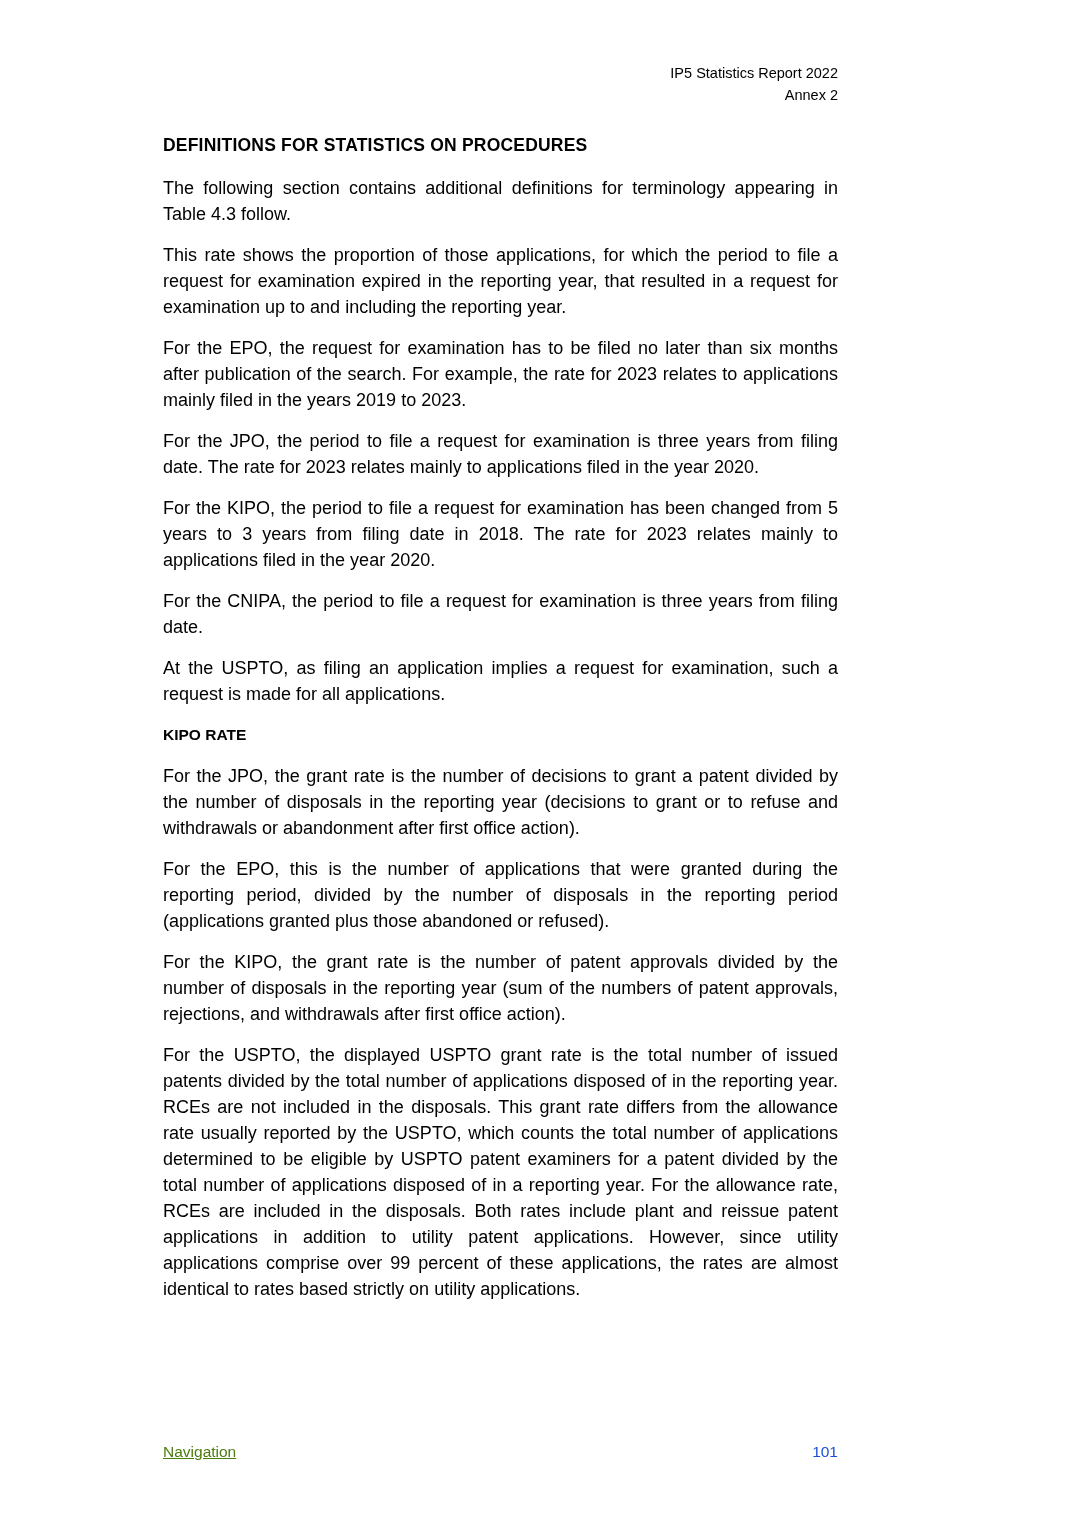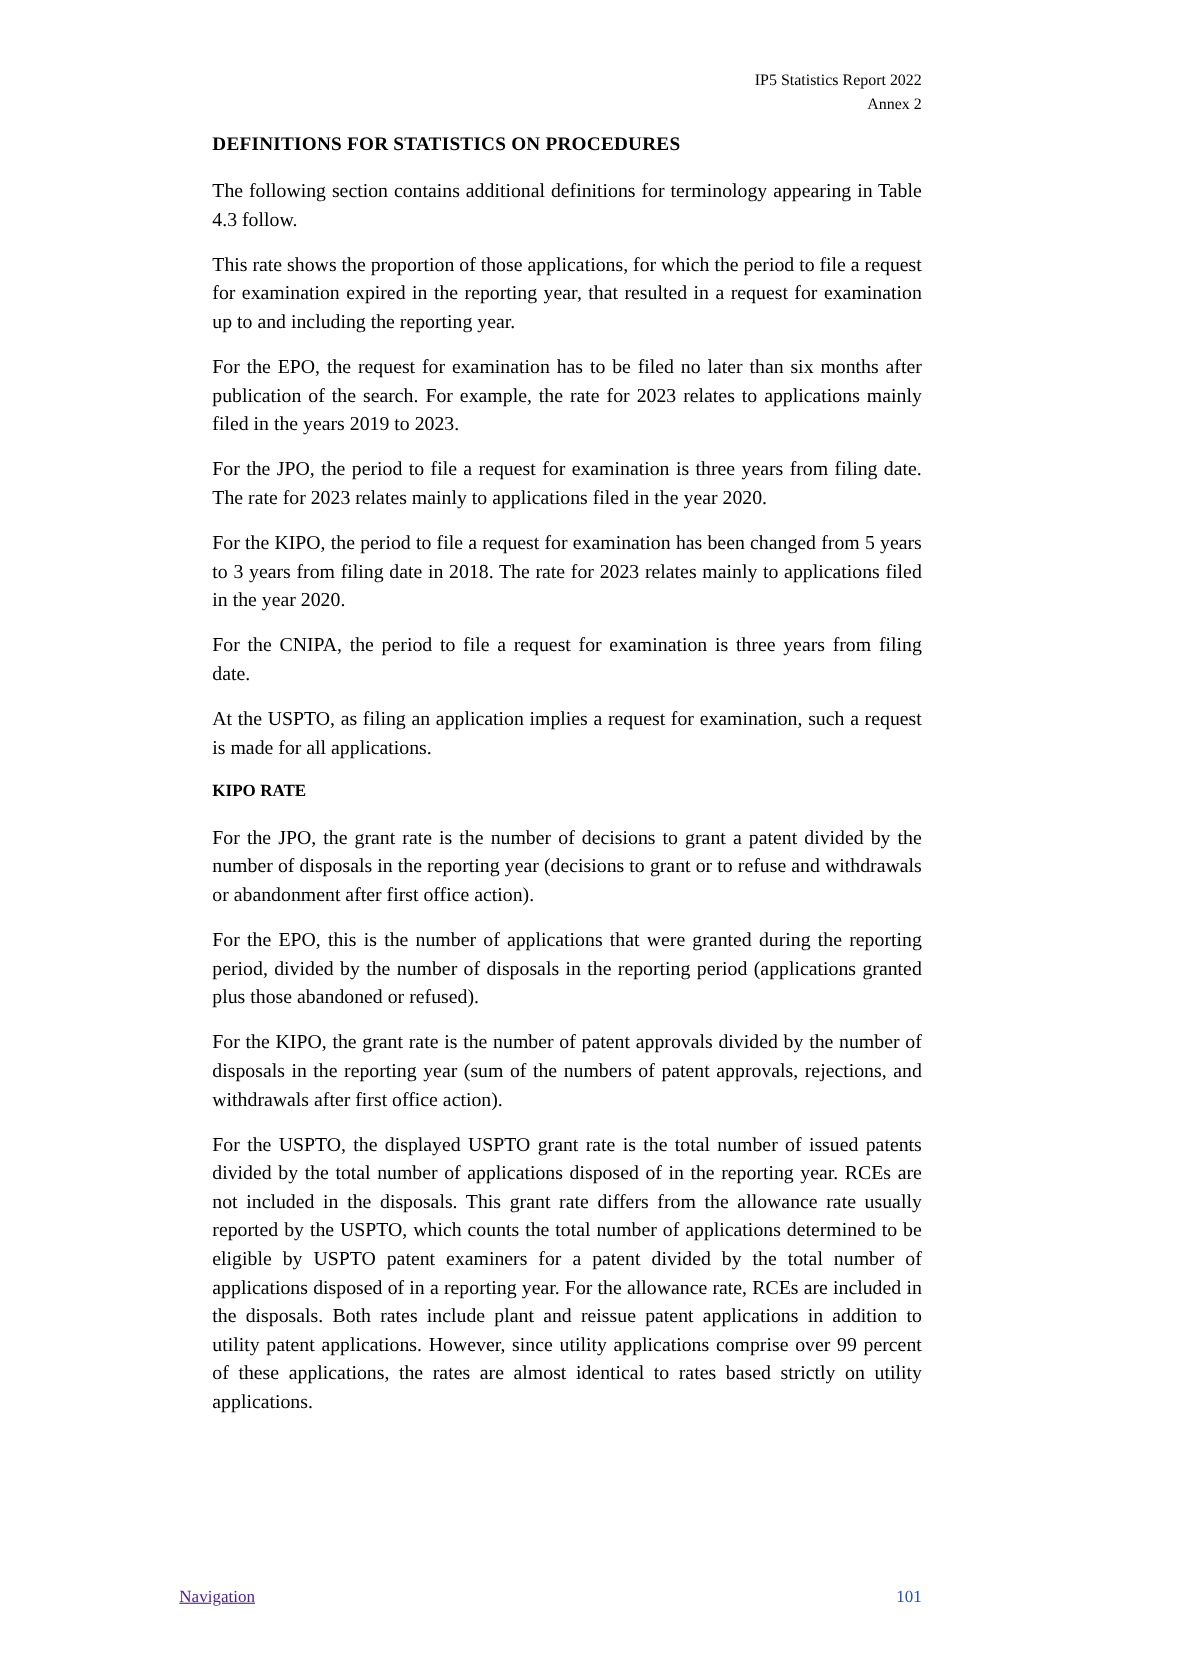--- a/index.html
+++ b/index.html
@@ -1,40 +1,39 @@
 <!DOCTYPE html>
 <html><head>
 <meta charset="utf-8">
 <style>
   html, body { margin: 0; padding: 0; background: #ffffff; }
   .page {
     position: relative;
     width: 1000px;
     height: 1527px;
     background: #ffffff;
-    font-family: Liberation Serif, serif;
+    font-family: Liberation Sans, sans-serif;
     color: #000000;
     overflow: hidden;
   }
   .doc-header {
     position: absolute;
     top: 62px;
     left: 163px;
     right: 162px;
     text-align: right;
     font-size: 14.5px;
     line-height: 22px;
     color: #000000;
   }
   .content {
     position: absolute;
-    top: 118px;
+    top: 133px;
     left: 163px;
     right: 162px;
-    margin-left: 30px;
   }
   h1.doc-title {
     font-size: 17.5px;
     font-weight: bold;
     letter-spacing: 0.2px;
     margin: 0 0 18px 0;
     line-height: 24px;
   }
   h2.section-heading {
     font-size: 15.5px;
@@ -53,21 +52,21 @@
     top: 1441px;
     left: 163px;
     right: 162px;
     display: flex;
     justify-content: space-between;
     align-items: baseline;
     font-size: 15.5px;
     line-height: 22px;
   }
   a.nav-link {
-    color: #4c1d95;
+    color: #4d7c0f;
     text-decoration: underline;
     cursor: pointer;
   }
   .page-number { color: #1d4ed8; }
 </style>
 </head>
 <body>
 
 <div class="page">
 

